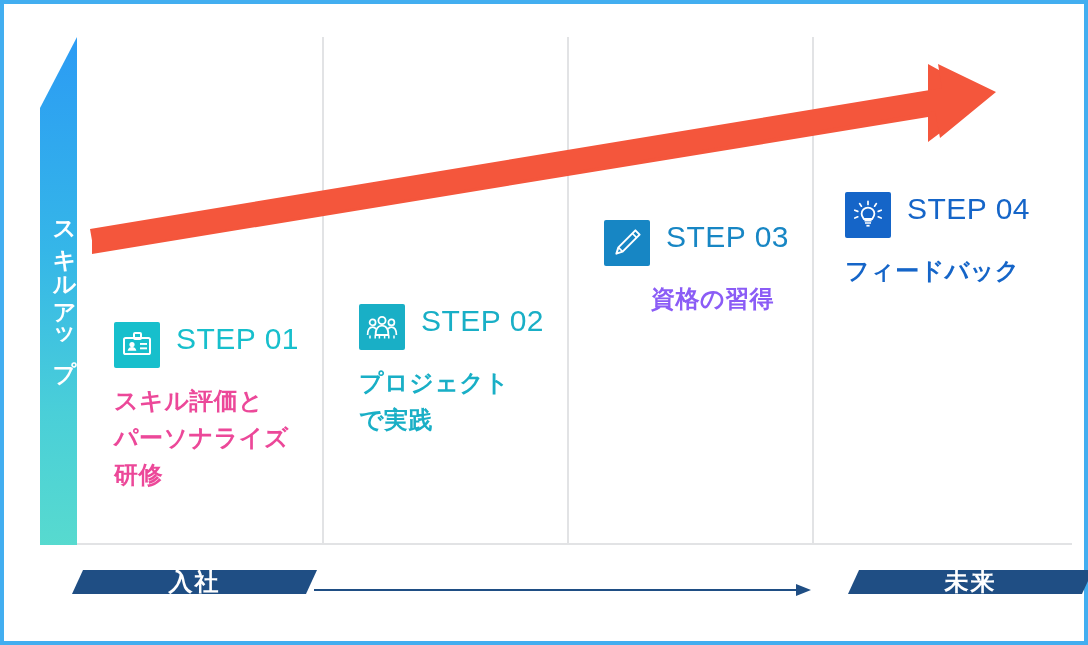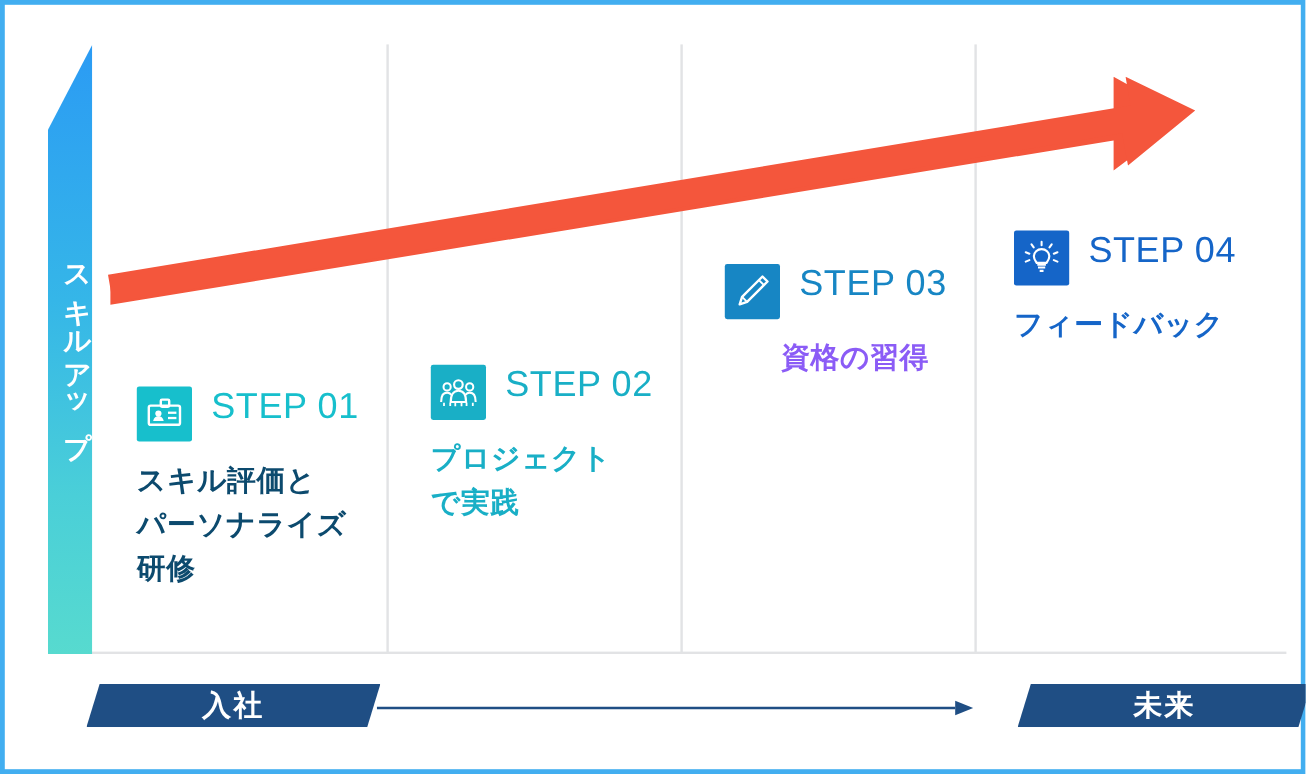--- a/index.html
+++ b/index.html
@@ -98,21 +98,21 @@
 
   
   #step-1{left:110px;top:318px;}
   #step-2{left:355px;top:272px;margin-top:28px;}
   #step-3{left:600px;top:216px;}
   #step-4{left:841px;top:188px;}
 
   
   .banner{
     position:absolute;
-    height:36px;
+    height:24px;
     background:#1F4E84;
     display:flex;
     align-items:center;
     justify-content:center;
     color:#ffffff;
     font-size:24px;
     font-weight:bold;
     letter-spacing:2px;
   }
   #banner-start{
@@ -154,21 +154,21 @@
           <rect x="3" y="9" width="26" height="16" rx="1.6" fill="none" stroke="#fff" stroke-width="2"></rect>
           <rect x="13" y="4" width="7" height="6" rx="1" fill="none" stroke="#fff" stroke-width="2"></rect>
           <circle cx="11" cy="15.6" r="2.6" fill="#fff"></circle>
           <path d="M6.6,21.8 C7.2,18.9 9,17.9 11,17.9 C13,17.9 14.8,18.9 15.4,21.8 Z" fill="#fff"></path>
           <rect x="19" y="14" width="7" height="1.9" fill="#fff"></rect>
           <rect x="19" y="18.4" width="7" height="1.9" fill="#fff"></rect>
         </svg>
       </div>
       <div class="step-title" style="color:#17BFCC;">STEP 01</div>
     </div>
-    <div class="step-desc" style="color:#0c4a6e;white-space:pre-line;">スキル評価と
+    <div class="step-desc" style="color:#ec4899;white-space:pre-line;">スキル評価と
 パーソナライズ
 研修</div>
   </div>
 
   <div class="step" id="step-2">
     <div class="step-head">
       <div class="step-icon" style="background:#19AFC6;">
         <svg width="32" height="32" viewBox="0 0 32 32" xmlns="http://www.w3.org/2000/svg">
           <circle cx="16" cy="9.5" r="3.6" fill="none" stroke="#fff" stroke-width="1.8"></circle>
           <path d="M9.6,24 C9.6,17.4 12.4,14.6 16,14.6 C19.6,14.6 22.4,17.4 22.4,24 Z" fill="none" stroke="#fff" stroke-width="1.8"></path>

